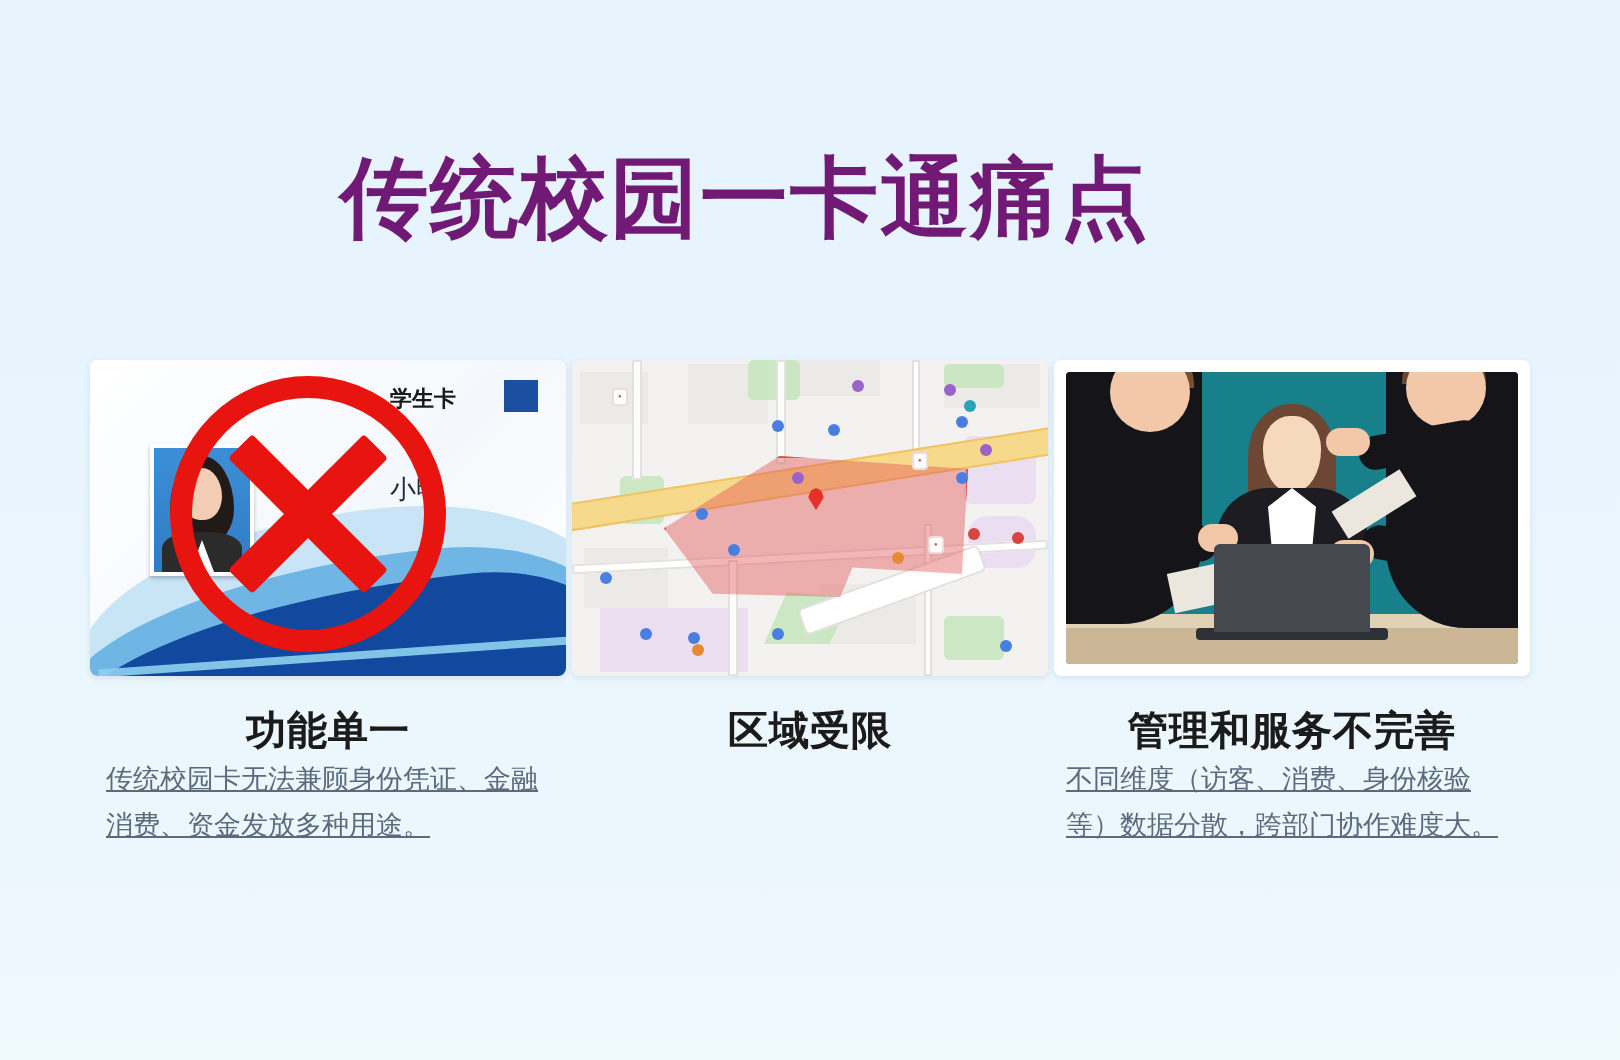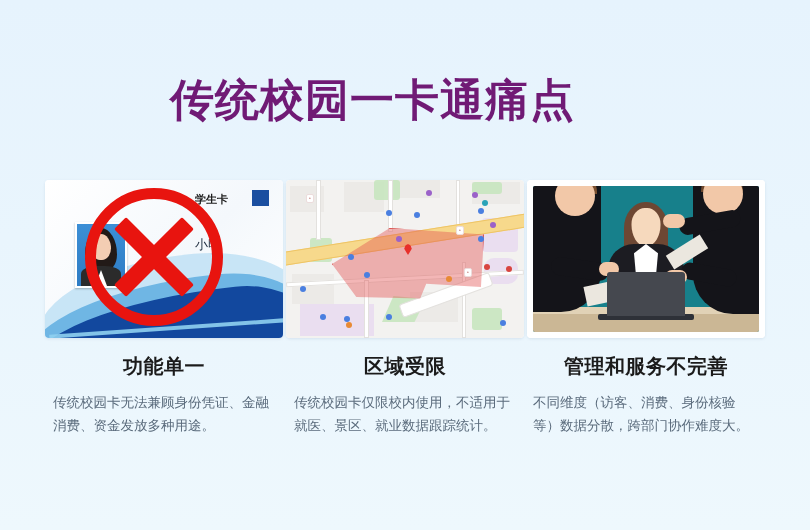--- a/index.html
+++ b/index.html
@@ -444,26 +444,26 @@
   .heading {
     margin-top: 16px;
     text-align: center;
     font-size: 20px;
     font-weight: 700;
     color: #1b1b1b;
     letter-spacing: .5px;
     line-height: 1.2;
   }
   .desc {
-    margin-top: 13px;
     font-size: 13.5px;
     line-height: 1.72;
     color: #5a6b7c;
     text-align: left;
     padding: 0 8px;
+    text-decoration: underline;
   }
   .col-3 .desc { padding-left: 6px; }
 </style>
 </head>
 <body>
 
 <div class="page">
 
   <div class="title">传统校园一卡通痛点</div>
 
@@ -551,21 +551,20 @@
           <div class="poi t" style="left:196px;top:20px;"></div>
           <div class="poi b" style="left:192px;top:56px;"></div>
           <div class="poi p" style="left:204px;top:42px;"></div>
           <div class="poi b" style="left:214px;top:140px;"></div>
           <div class="tag" style="left:20px; top:14px;">●</div>
           <div class="tag" style="left:170px;top:46px;">●</div>
           <div class="tag" style="left:178px;top:88px;">●</div>
         </div>
       </div>
       <div class="heading">区域受限</div>
-      <div class="desc">传统校园卡仅限校内使用，不适用于就医、景区、就业数据跟踪统计。</div>
     </div>
 
     <div class="col col-3">
       <div class="card">
         <div class="illus">
           <div class="scene">
             <div class="desk"></div>
             <div class="desk-top"></div>
 
             <div class="c-hair"></div>

